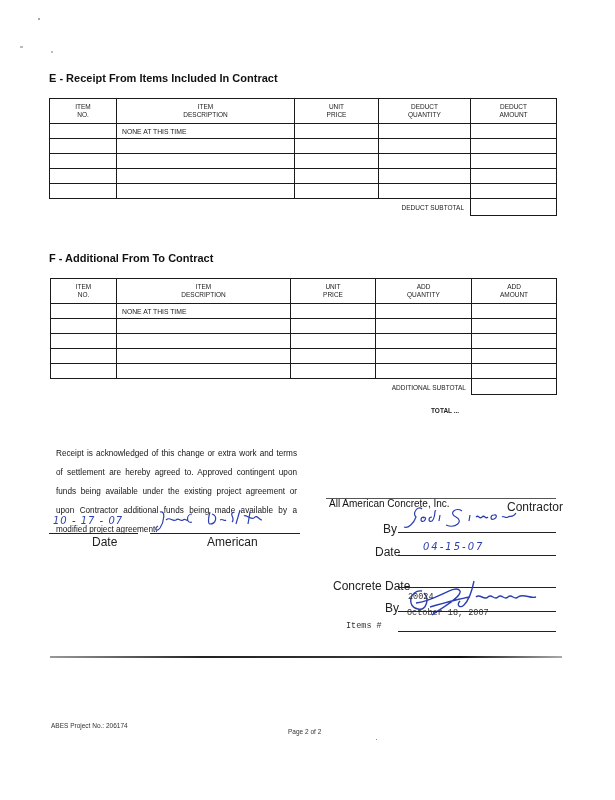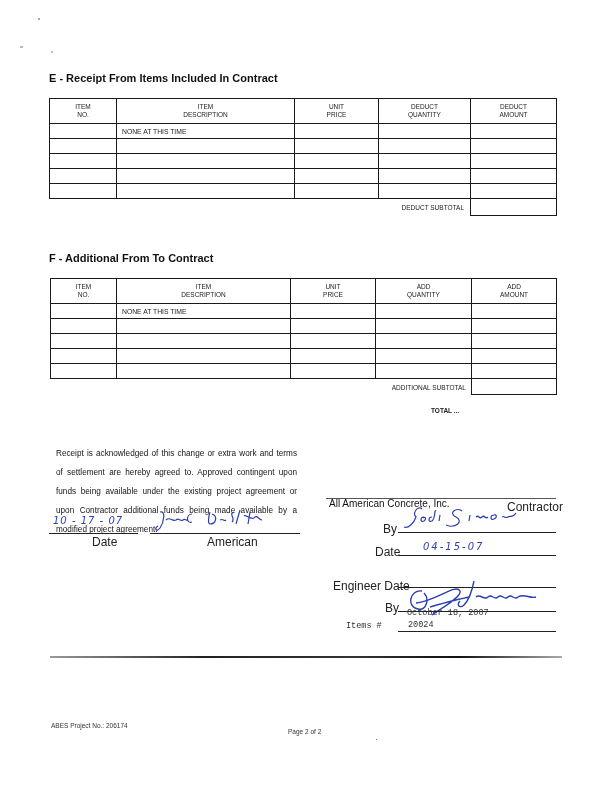--- a/index.html
+++ b/index.html
@@ -179,34 +179,34 @@
   <svg width="150" height="30" viewBox="0 0 150 30">
     <path d="M20,4 c-4,-4 -10,4 -6,8 c-2,6 -8,12 -12,10 M22,12 c-4,0 -4,6 0,4 c3,-2 1,-5 -1,-3 M30,12 c-4,0 -4,6 0,4 c4,-4 2,-12 4,-10 M38,10 l-1,6 M60,6 c-6,-4 -14,2 -6,6 c8,4 0,12 -10,8 M68,10 l-1,6 M74,12 c3,-3 3,3 6,0 c3,-3 3,3 6,0 M92,10 c-4,0 -4,6 0,4 c4,-2 2,-5 0,-4 M100,12 c2,-2 3,2 6,0 c2,-2 4,2 8,-4" fill="none" stroke="#2b3fb0" stroke-width="1.2"></path>
   </svg>
 </div>
 <div class="line" style="left:398px;top:532px;width:158px;"></div>
 
 <div class="abs small-label" style="left:375px;top:545px;">Date</div>
 <div class="abs hand" style="left:423px;top:541px;font-size:10px;letter-spacing:2px;">04-15-07</div>
 <div class="line" style="left:398px;top:555px;width:158px;"></div>
 
-<div class="abs small-label" style="left:333px;top:579px;">Engineer Date</div>
+<div class="abs small-label" style="left:333px;top:579px;">Concrete Date</div>
 <div class="abs typed" style="left:407px;top:576px;margin-top:32px;">October 18, 2007</div>
 <div class="line" style="left:398px;top:587px;width:158px;"></div>
 
 <div class="abs small-label" style="left:385px;top:601px;">By</div>
 <div class="abs sig" style="left:400px;top:577px;width:156px;height:40px;">
   <svg width="156" height="40" viewBox="0 0 156 40">
     <path d="M22,14 c-12,-2 -16,16 -4,18 c8,2 12,-10 6,-16 M16,26 c20,-2 40,-20 44,-12 c2,6 -20,18 -28,24 M30,30 c14,-4 28,-8 40,-10 M74,4 c-2,10 -6,20 -10,24 c-4,4 -8,0 -4,-4 M76,20 c4,-4 8,4 12,0 c4,-4 6,4 10,0 c4,-4 6,4 10,0 c4,-4 6,4 10,0 c6,-4 12,2 18,0" fill="none" stroke="#2b3fb0" stroke-width="1.4"></path>
   </svg>
 </div>
 <div class="line" style="left:398px;top:611px;width:158px;"></div>
 
 <div class="abs typed" style="left:346px;top:621px;">Items #</div>
-<div class="abs typed" style="left:408px;top:620px;">20024</div>
+<div class="abs typed" style="left:408px;top:592px;">20024</div>
 <div class="line" style="left:398px;top:631px;width:158px;"></div>
 
 <div class="rule" style="top:656px;"></div>
 
 <div class="abs footer" style="left:51px;top:722px;">
   <span>ABES Project No.:</span>
   <span>206174</span>
 </div>
 <div class="abs footer" style="left:288px;top:728px;">Page 2 of 2</div>
 <div class="abs" style="left:376px;top:739px;width:1px;height:1px;background:#888;"></div>

